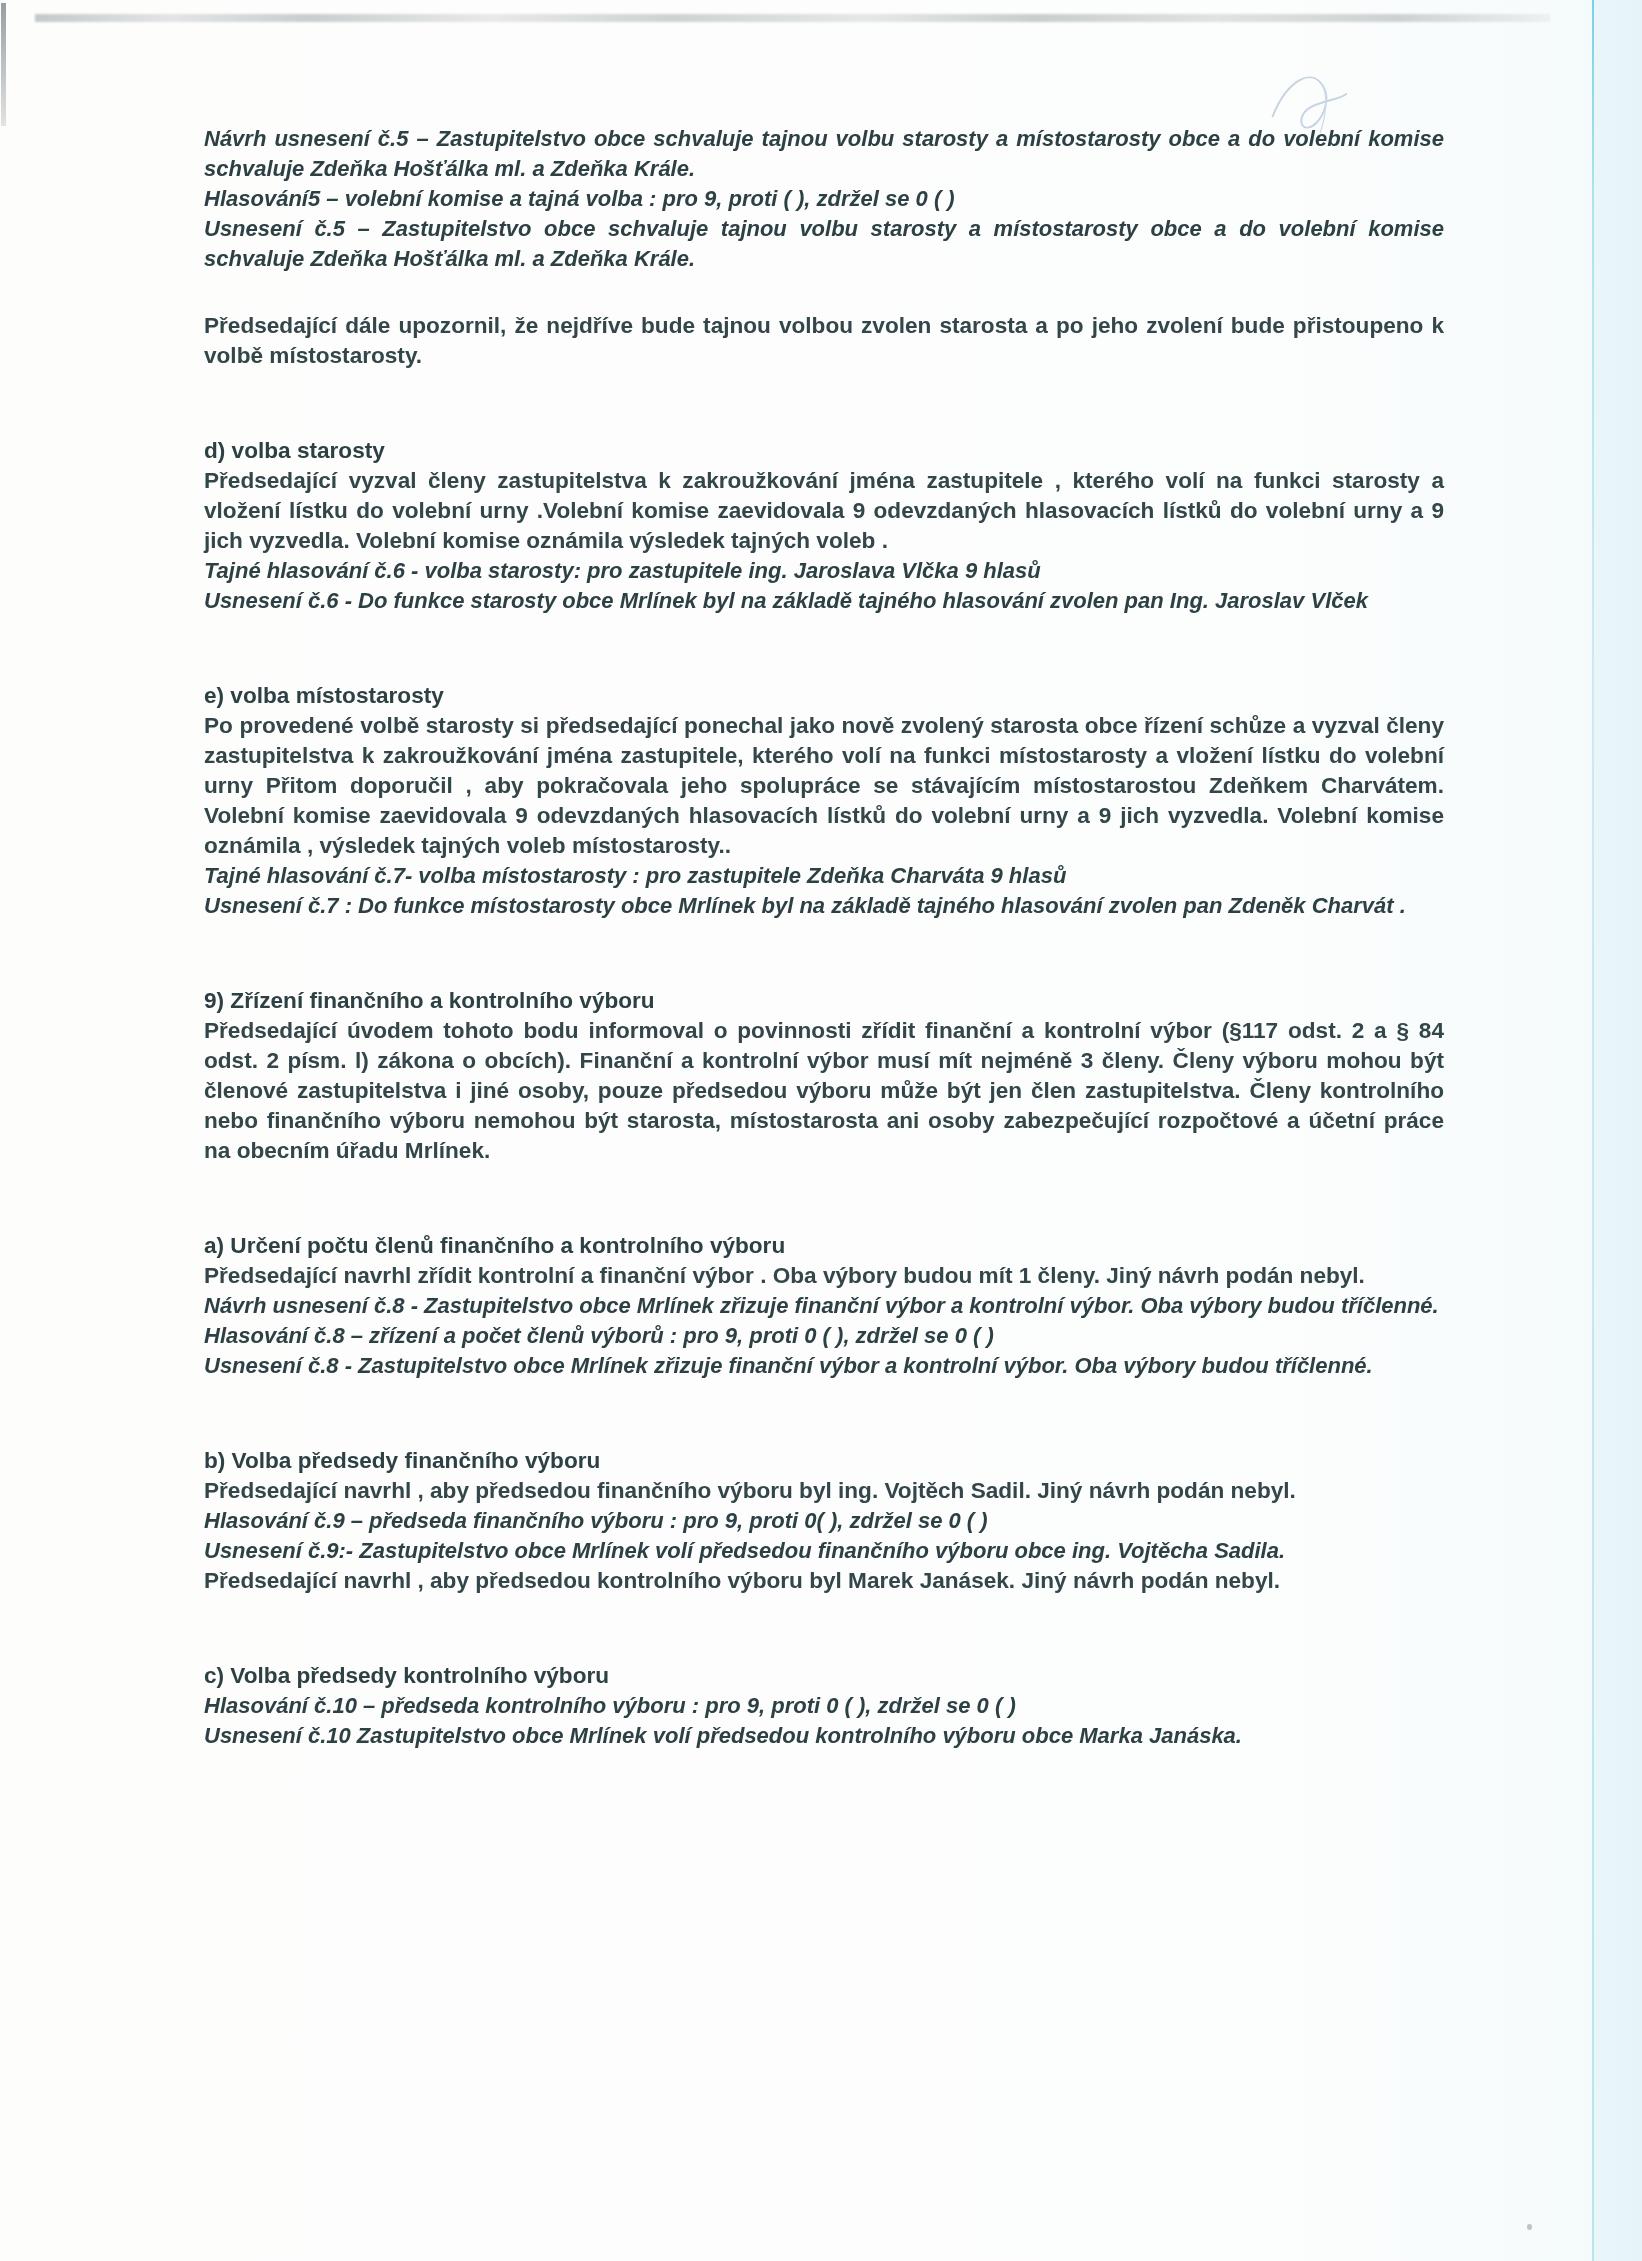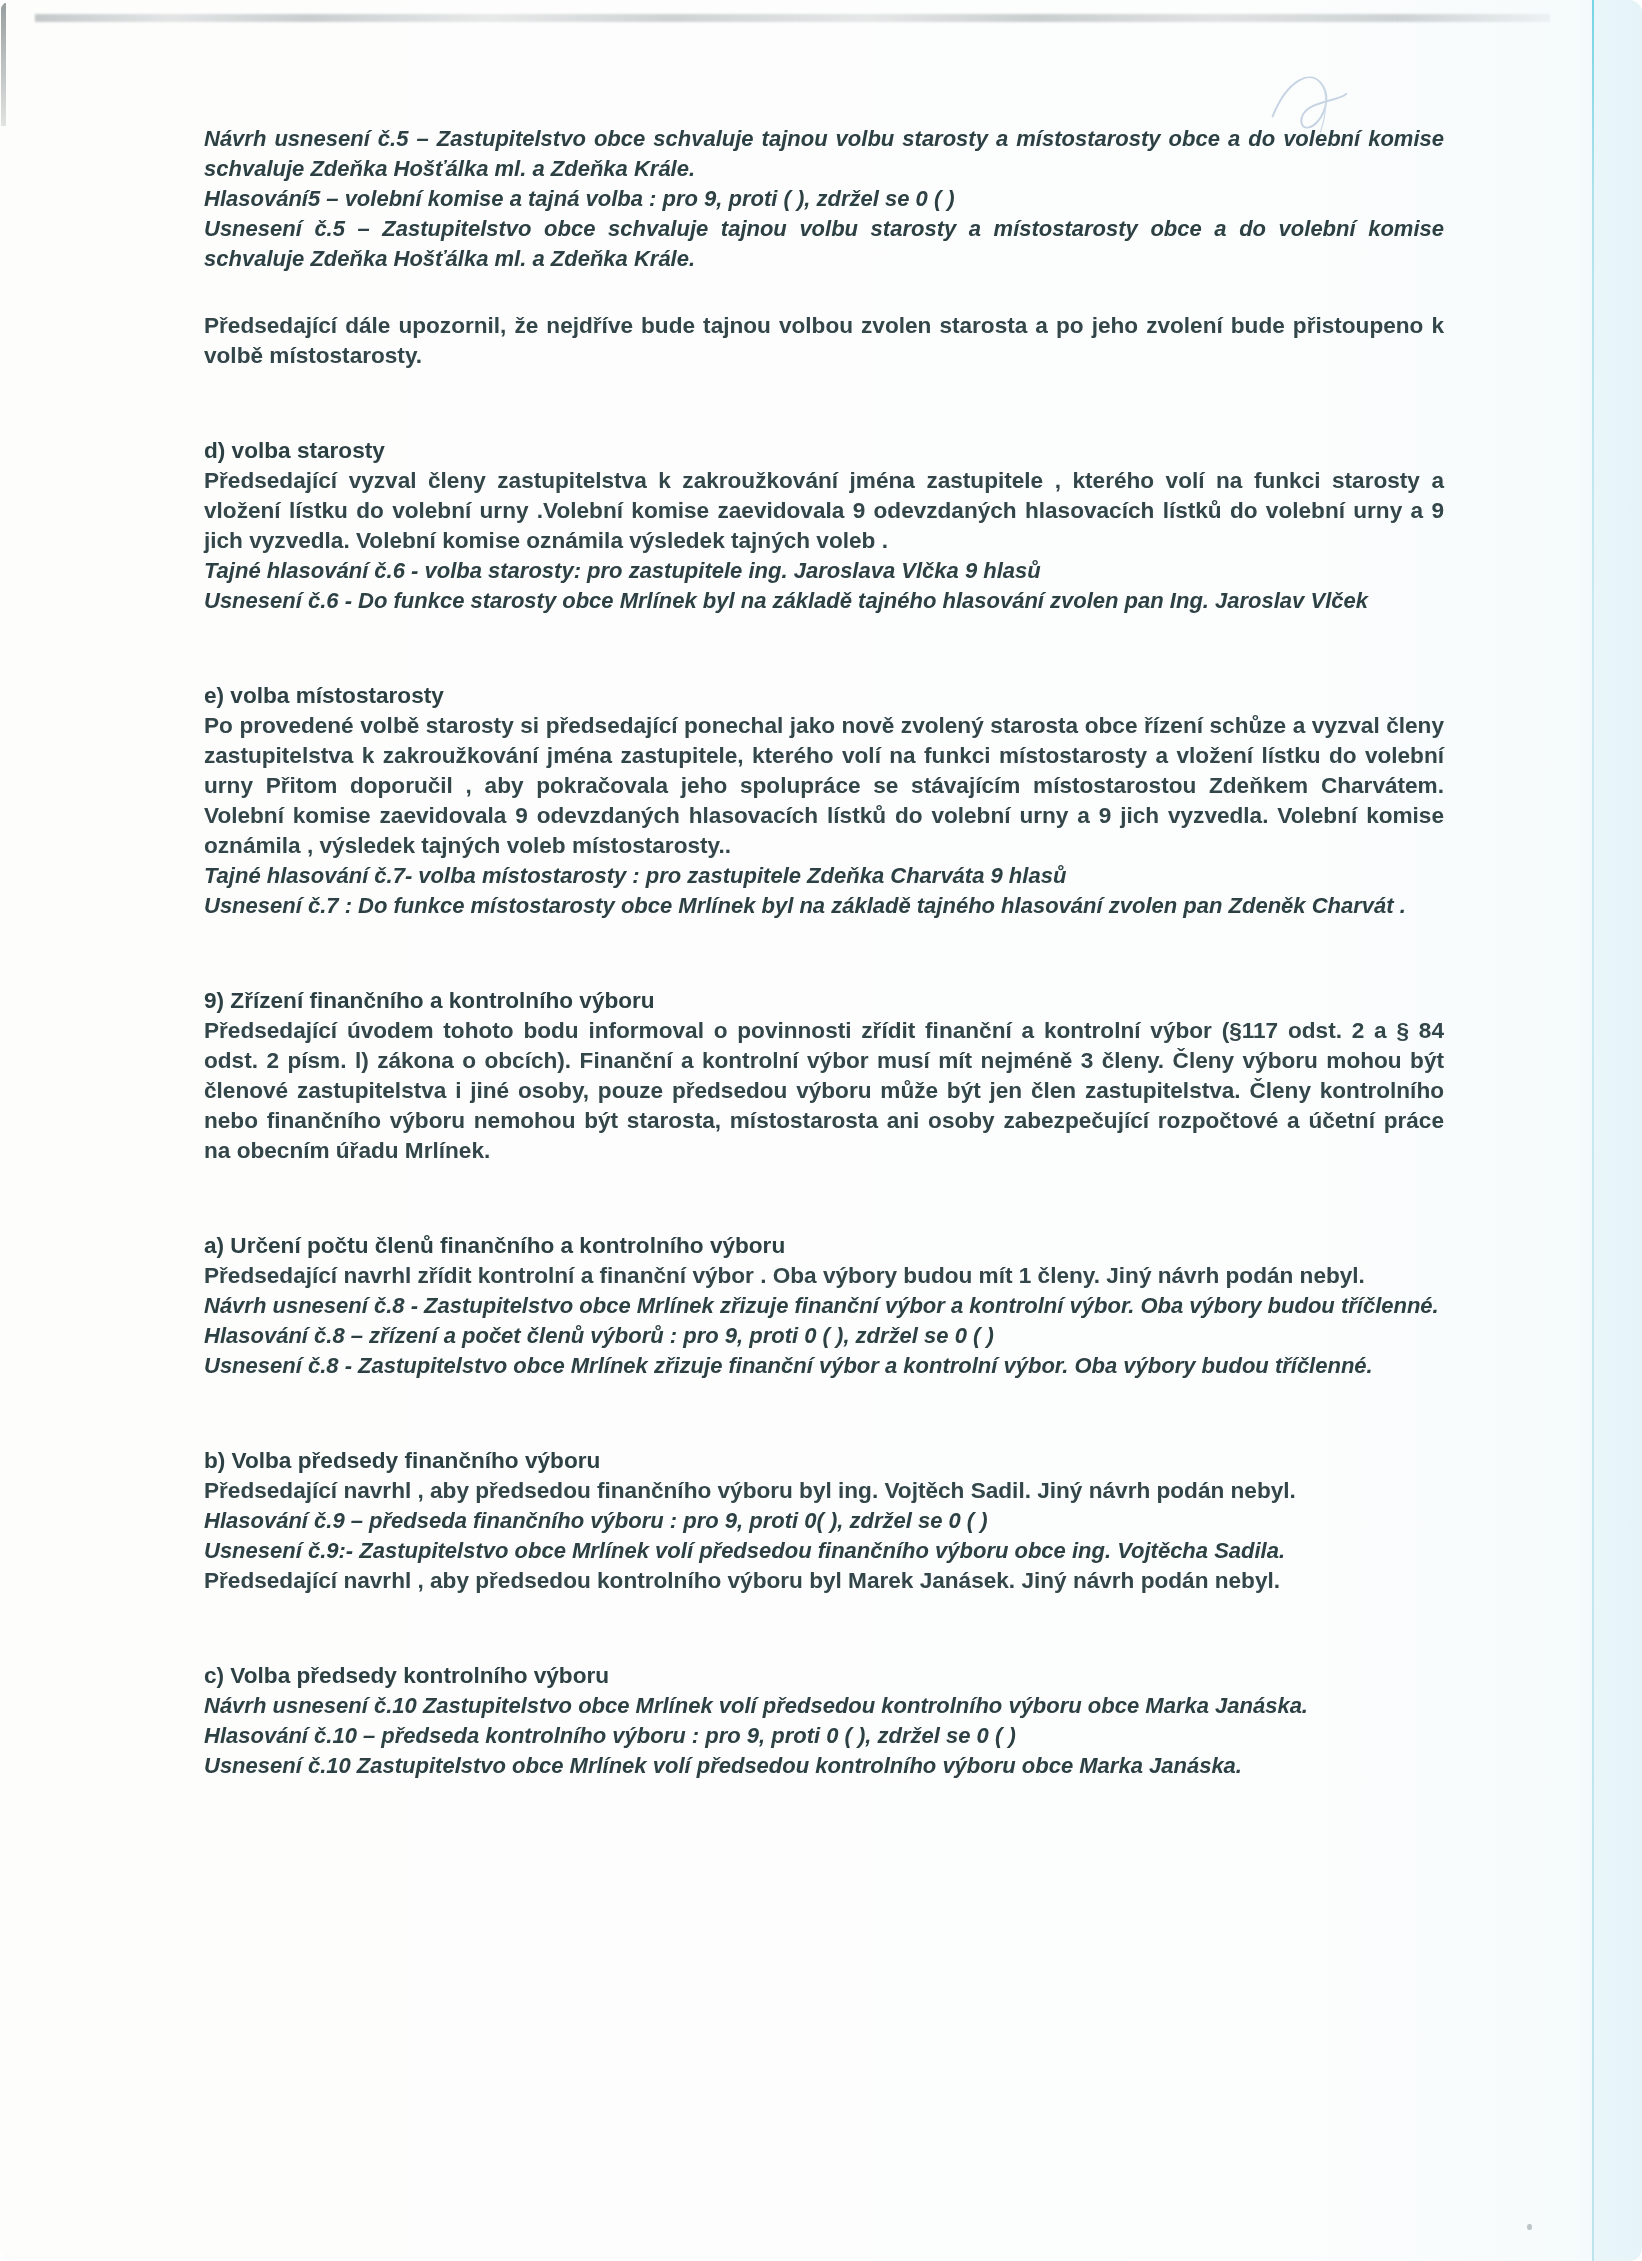--- a/index.html
+++ b/index.html
@@ -11,21 +11,20 @@
   body{
     width:1642px;height:2261px;
     font-family:"Liberation Sans", sans-serif;
     background:#fff;
   }
   .page{
     position:relative;
     width:1642px;height:2261px;
     overflow:hidden;
     background:linear-gradient(90deg,#fdfdfc 0%, #fcfdfd 78%, #f6fbfc 96%, #eef7f9 100%);
-    border-radius:13px;
   }
   
   .streak-top{
     position:absolute;left:35px;top:14px;width:1515px;height:8.4px;
     background:linear-gradient(90deg,
       rgba(150,158,160,.55) 0%, rgba(150,158,160,.25) 9%,
       rgba(150,158,160,.5) 18%, rgba(150,158,160,.2) 30%,
       rgba(150,158,160,.45) 42%, rgba(150,158,160,.22) 55%,
       rgba(150,158,160,.5) 66%, rgba(150,158,160,.28) 78%,
       rgba(150,158,160,.45) 90%, rgba(150,158,160,.1) 100%);
@@ -113,18 +112,17 @@
     <p class="p res">Hlasování č.8 – zřízení a počet členů výborů : pro 9, proti 0 (     ), zdržel se 0 (      )</p>
     <p class="p res just">Usnesení č.8 - Zastupitelstvo obce Mrlínek zřizuje finanční výbor a kontrolní výbor. Oba výbory budou tříčlenné.</p>
 
     <p class="p head mt-head">b) Volba předsedy finančního výboru</p>
     <p class="p body just">Předsedající navrhl , aby předsedou finančního  výboru byl ing. Vojtěch Sadil. Jiný návrh podán nebyl.</p>
     <p class="p res">Hlasování č.9 – předseda finančního výboru : pro 9, proti 0(    ), zdržel se 0 (     )</p>
     <p class="p res just">Usnesení č.9:- Zastupitelstvo obce Mrlínek volí předsedou finančního výboru obce ing. Vojtěcha Sadila.</p>
 
     <p class="p body just">Předsedající navrhl , aby předsedou kontrolního výboru byl Marek Janásek. Jiný návrh podán nebyl.</p>
     <p class="p head mt-head">c) Volba předsedy kontrolního výboru</p>
-    <p class="p res just">Návrh usnesení č.10 Zastupitelstvo obce Mrlínek volí předsedou kontrolního výboru obce Marka Janáska.</p>
     <p class="p res">Hlasování č.10 – předseda kontrolního výboru : pro 9, proti 0 (   ), zdržel se 0 (    )</p>
     <p class="p res just">Usnesení č.10 Zastupitelstvo obce Mrlínek volí předsedou kontrolního výboru obce  Marka Janáska.</p>
   </div>
 </div>
 
 
 </body></html>

